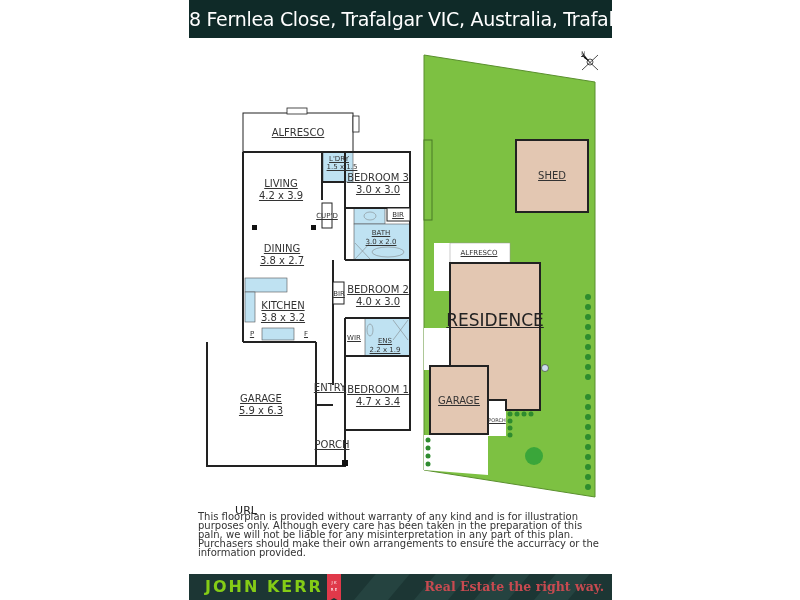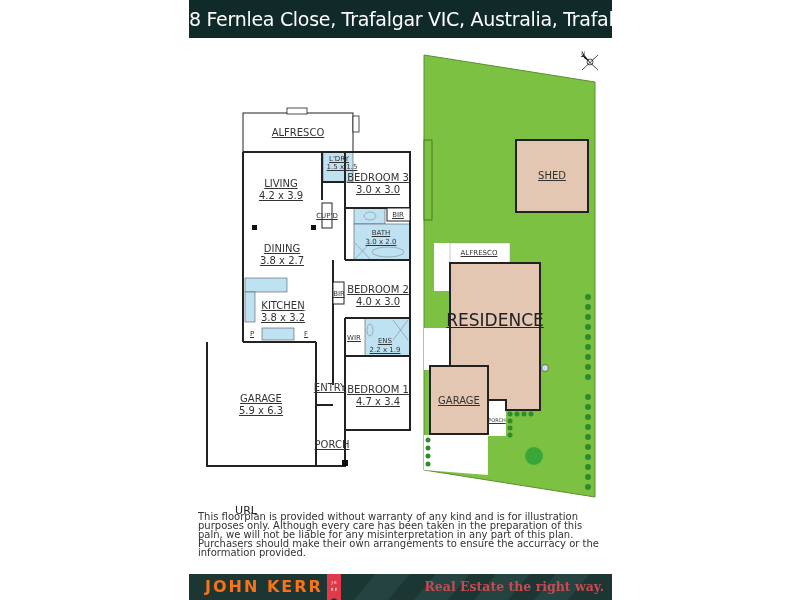--- a/index.html
+++ b/index.html
@@ -8,21 +8,21 @@
   .header { position:absolute; left:189px; top:0; width:423px; height:38px; background:#0f2a28;
             color:#fff; font-size:19px; line-height:38px; text-align:center; letter-spacing:-0.3px; white-space:nowrap; }
   .plan { position:absolute; left:0; top:0; width:800px; height:600px; }
   .lbl { position:absolute; font-size:10px; color:#333; line-height:12px; white-space:nowrap; transform:translateX(-50%);text-decoration:underline; }
   .lbl.sm { font-size:7px; line-height:8px; }
   .lbl.lg { font-size:17px; line-height:20px; color:#222; }
   .area { position:absolute; left:208px; top:504px; font-size:11px; line-height:13px; text-align:center; width:76px; }
   .disclaimer { position:absolute; left:198px; top:512px; width:410px; font-size:10px; line-height:9px; color:#333; }
   .footer { position:absolute; left:189px; top:574px; width:423px; height:26px; background:#1c3634; overflow:hidden; }
   .footer .stripe { position:absolute; top:-20px; width:34px; height:80px; background:#254340; transform:skewX(-40deg); }
-  .brand { position:absolute; left:16px; top:0; line-height:26px; color:#f97316; font-weight:bold; font-size:16px; letter-spacing:2px; }
+  .brand { position:absolute; left:16px; top:0; line-height:26px; color:#84cc16; font-weight:bold; font-size:16px; letter-spacing:2px; }
   .ribbon { position:absolute; left:138px; top:0; width:14px; height:24px; background:#e0394a; }
   .ribbon span { position:absolute; left:0; width:14px; text-align:center; font-size:4px; color:#fff; line-height:5px; }
   .ribbon:after { content:""; position:absolute; left:0; bottom:-4px; border-left:7px solid #e0394a; border-right:7px solid #e0394a; border-bottom:4px solid transparent; }
   .tagline { position:absolute; right:8px; top:0; line-height:26px; color:#c74a50; font-family:"DejaVu Serif", serif; font-weight:bold; font-size:12.5px;margin-left:44px; }
 </style>
 </head>
 <body>
 
 <div class="header">8 Fernlea Close, Trafalgar VIC, Australia, Trafalgar 3824</div>
 

